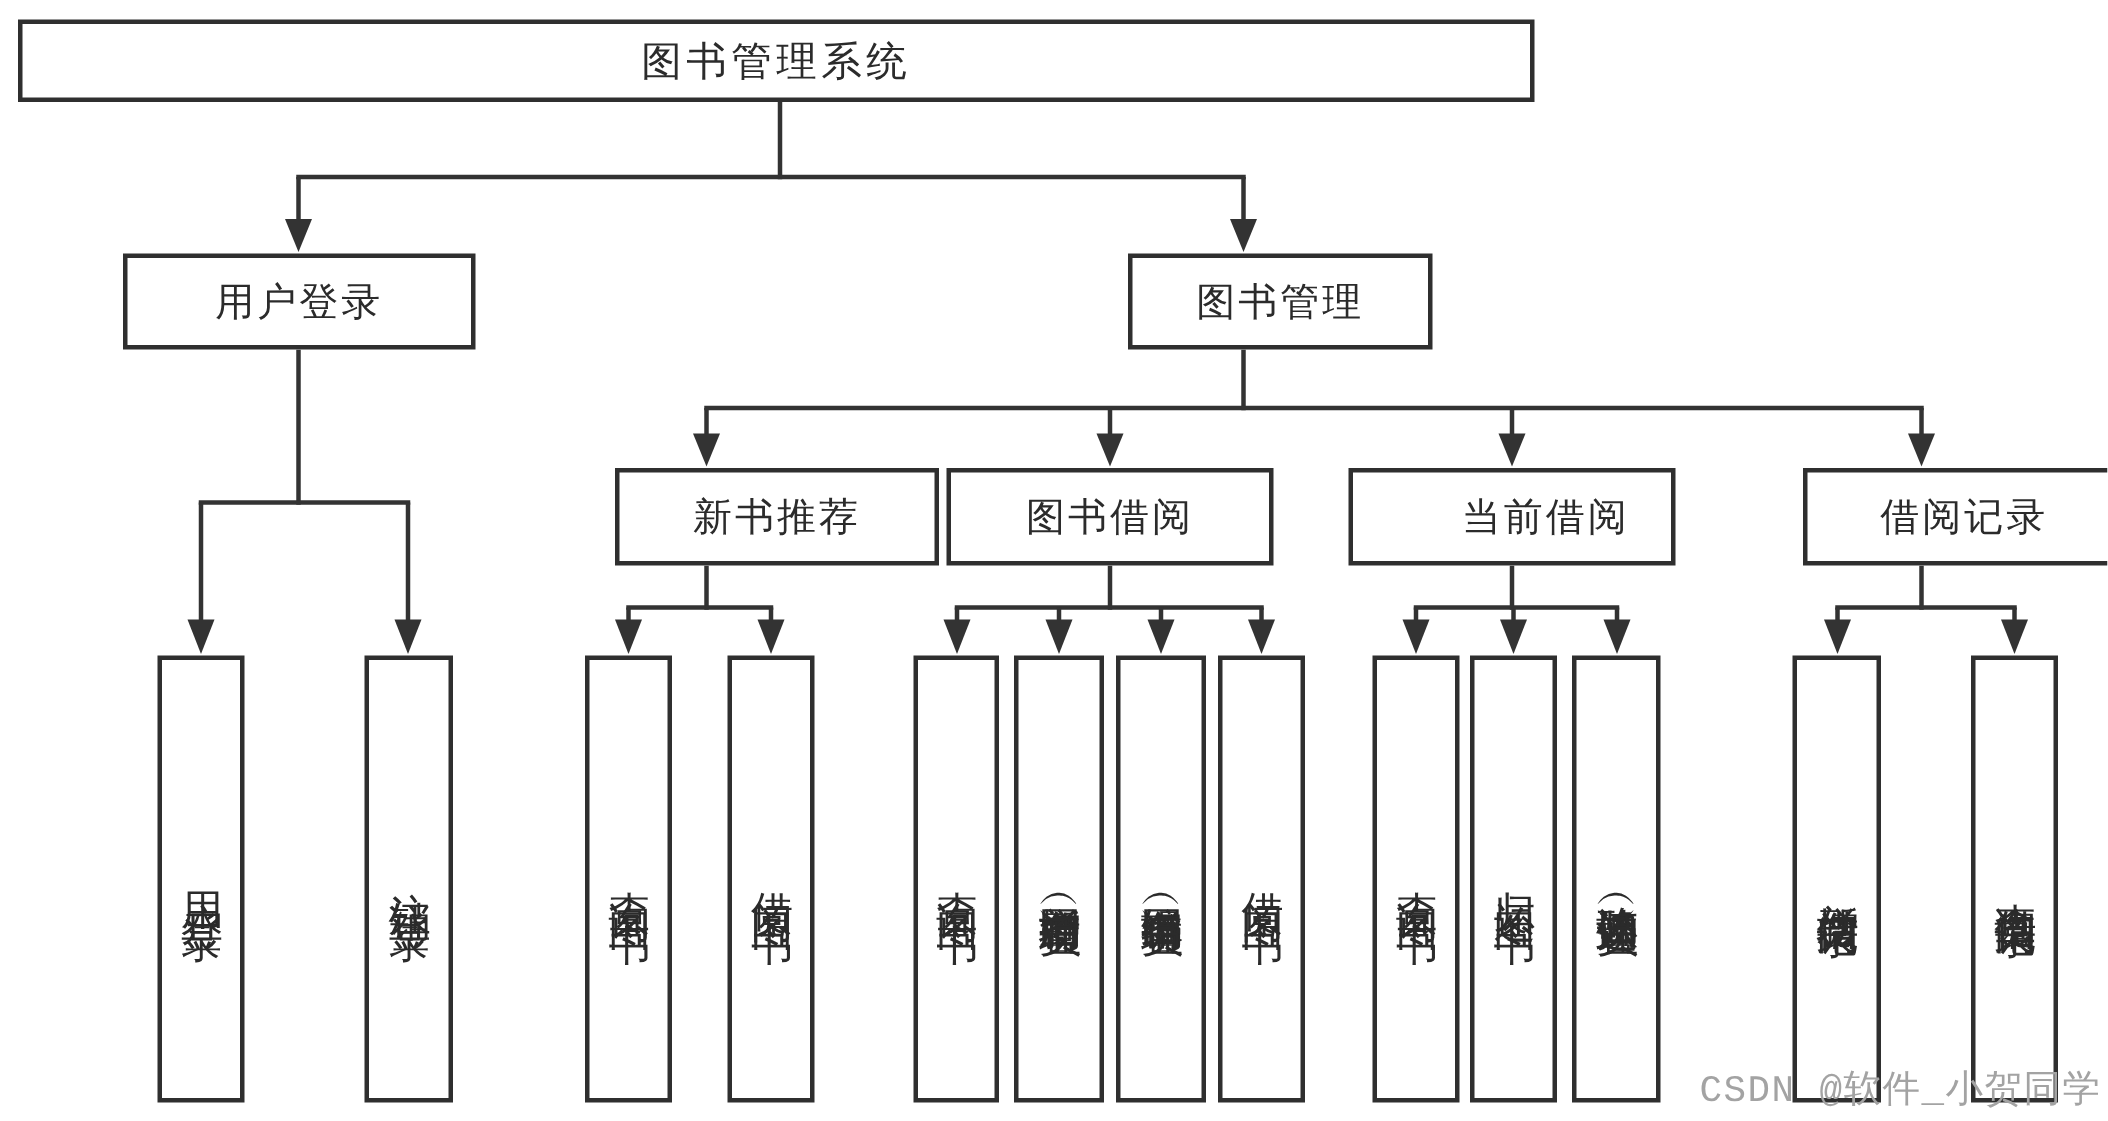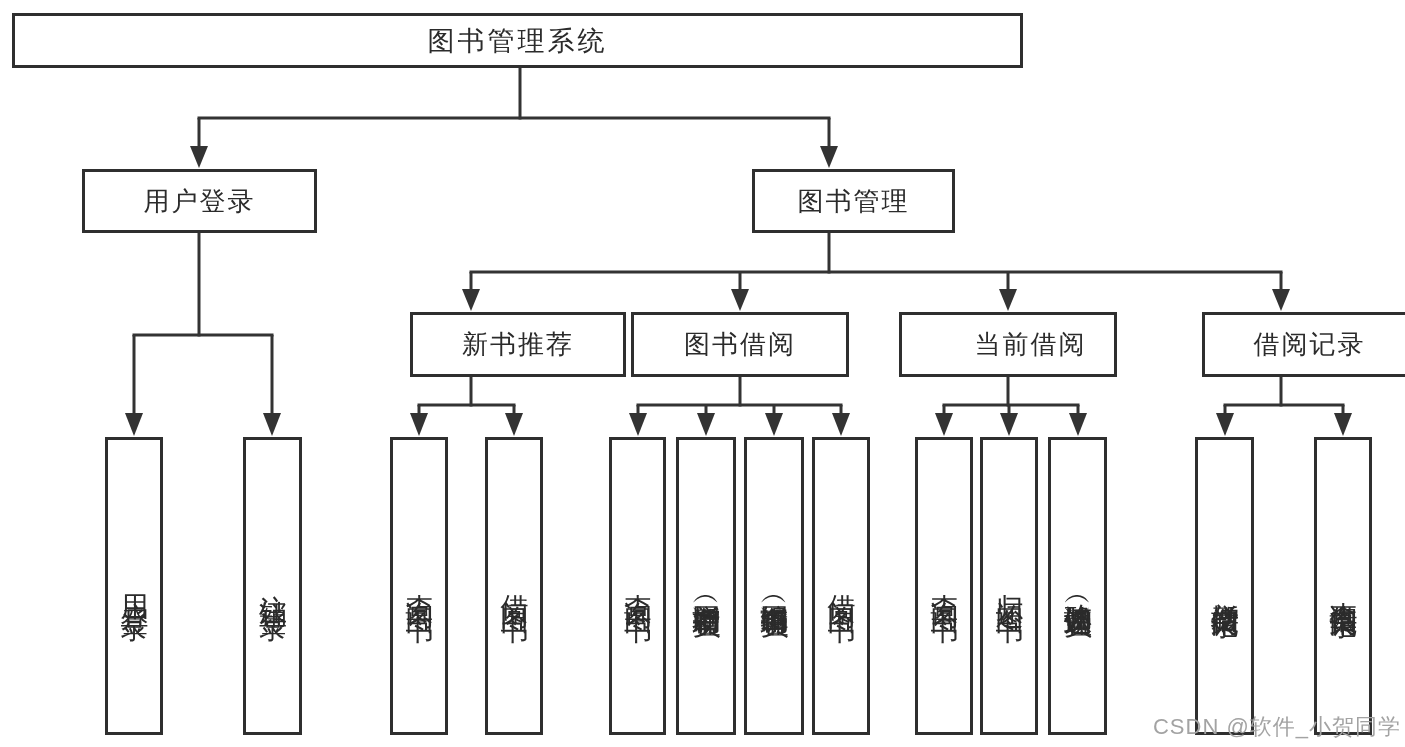--- a/index.html
+++ b/index.html
@@ -27,24 +27,25 @@
     font-size:28px;
     line-height:1.15;
     white-space:nowrap;
   }
   .ls-short{letter-spacing:7px;}
   .ls-med{letter-spacing:2px;}
   .ls-long{letter-spacing:1px;}
   .watermark{
     position:absolute;
     right:4px;bottom:5px;
-    font-size:22px;
+    font-size:25px;
     color:#a3a3a3;
     letter-spacing:1px;
     white-space:nowrap;
+    font-family:Liberation Mono, monospace;
   }
 </style>
 </head>
 <body>
 
 <div class="stage">
 
   <svg class="wires" width="1405" height="747" viewBox="0 0 1405 747">
     <g stroke="#333333" stroke-width="3" fill="none">
 

